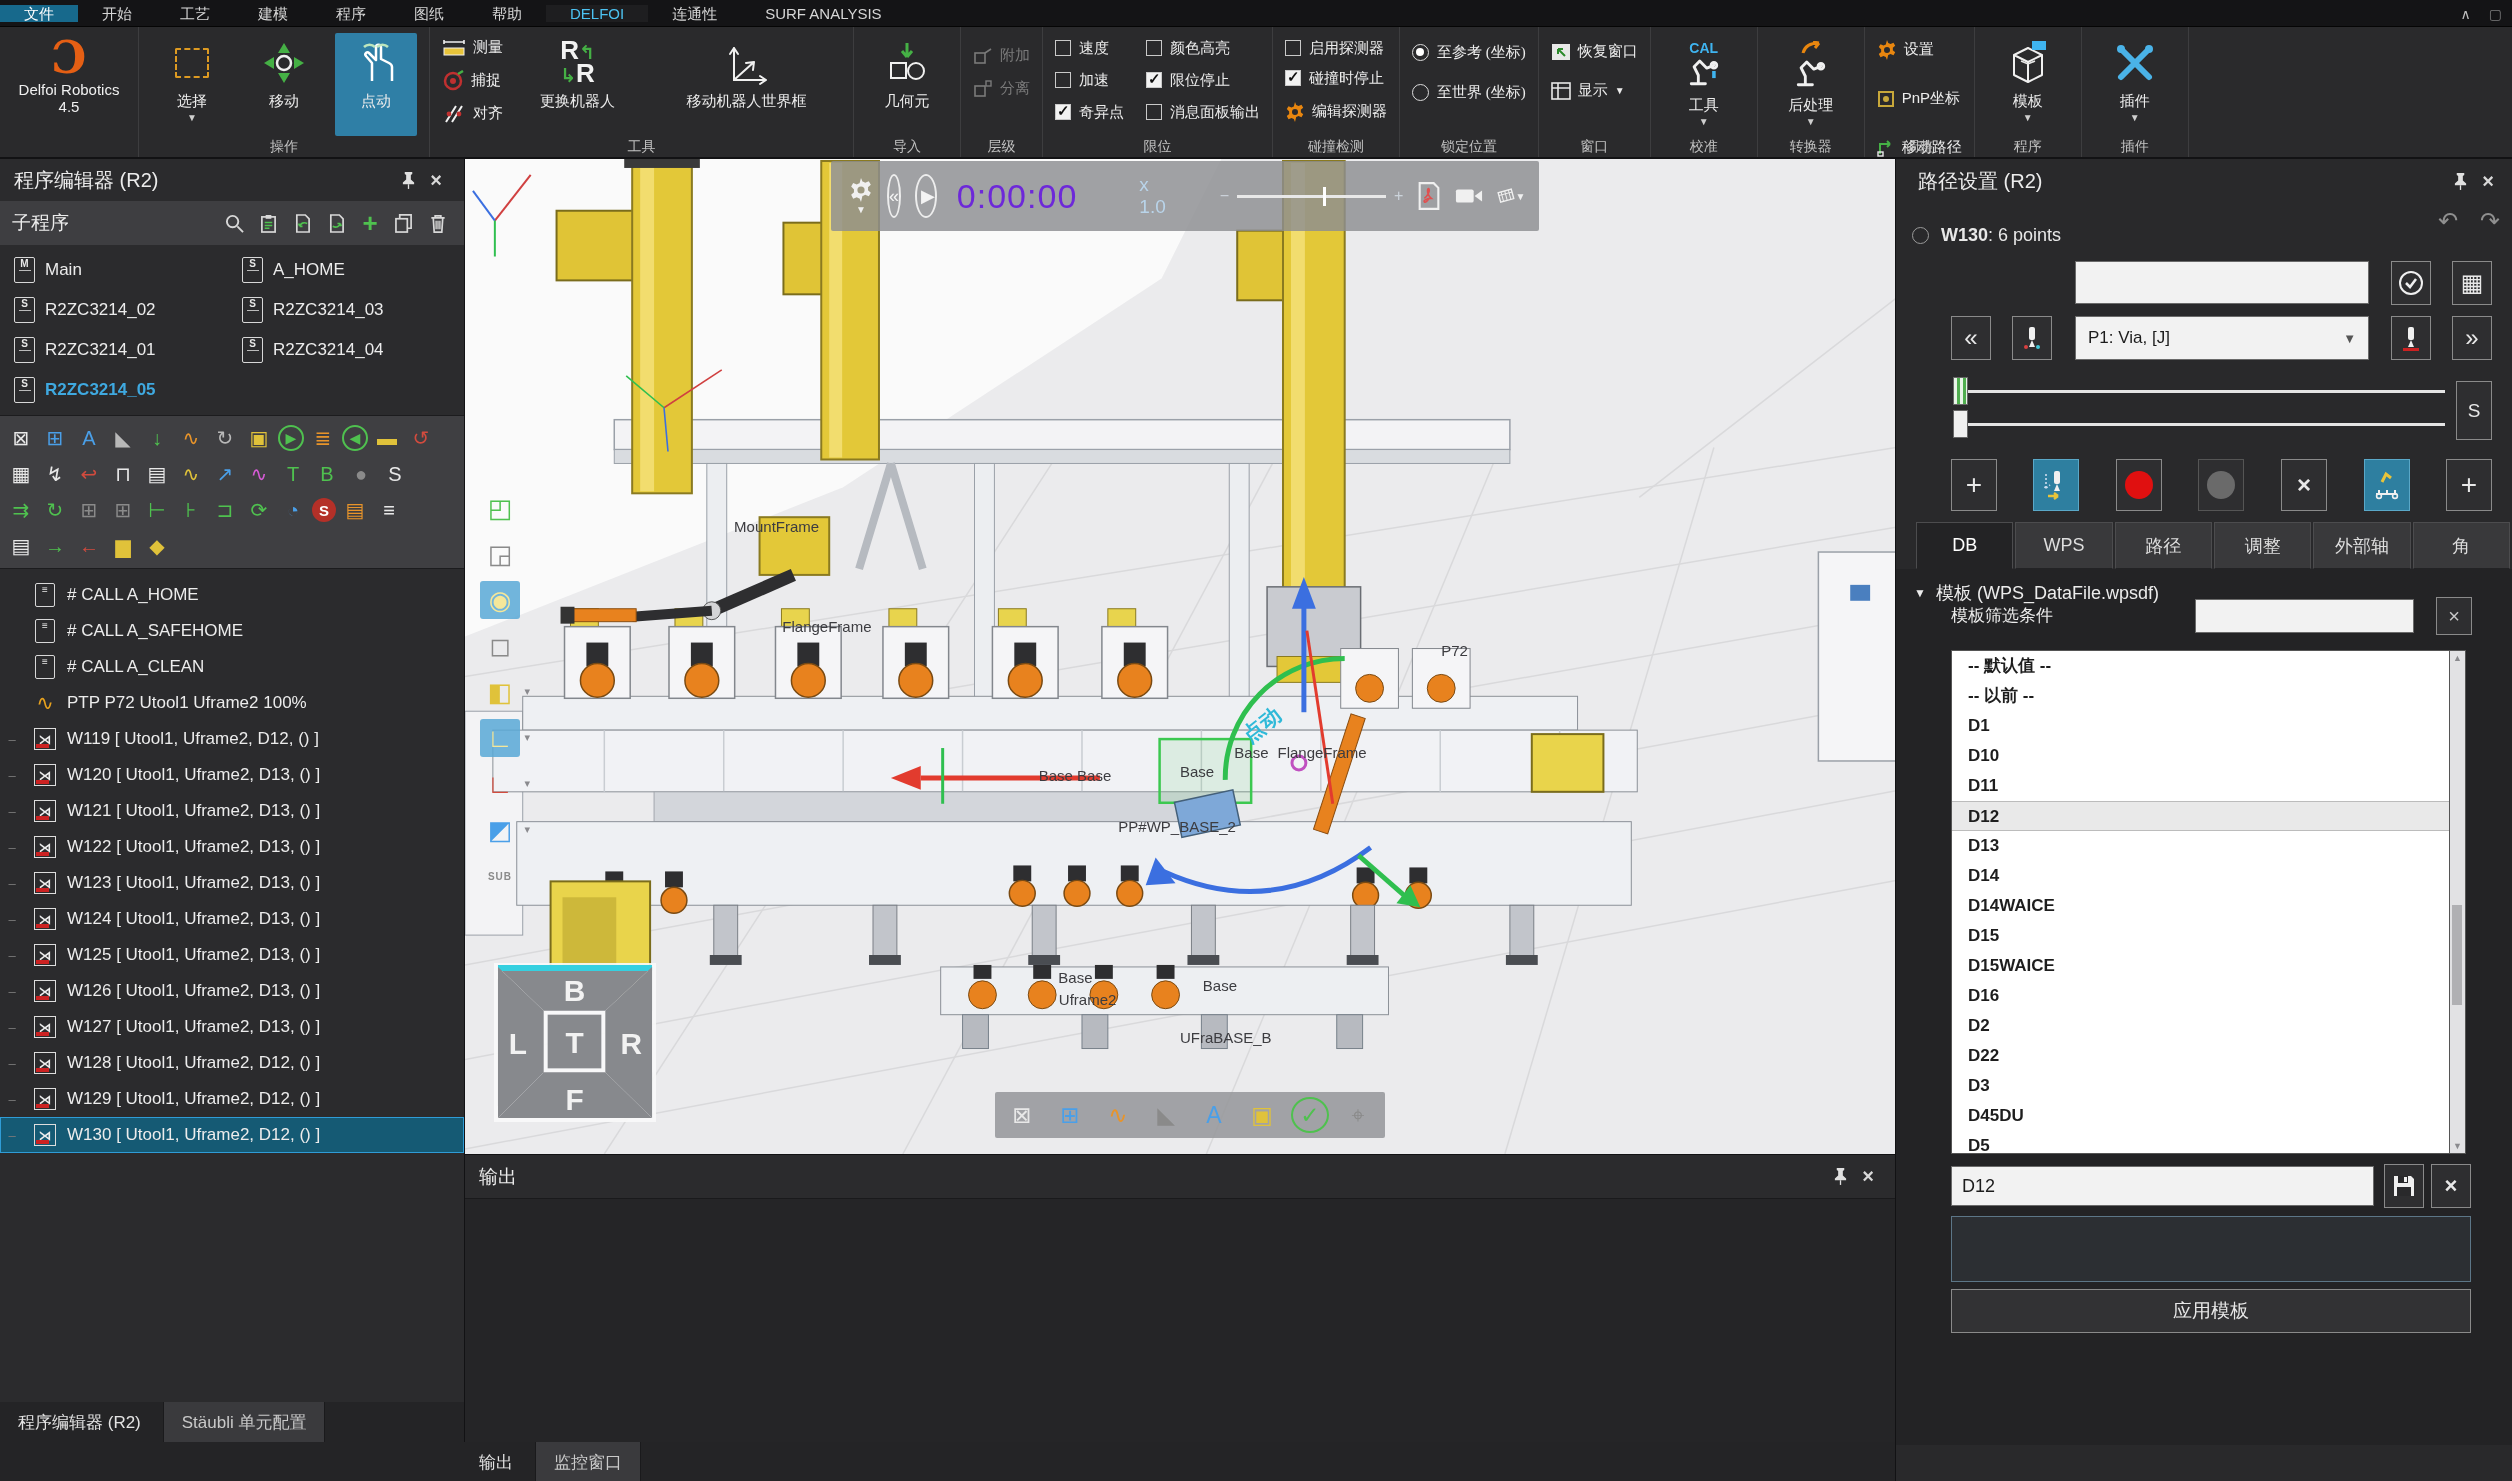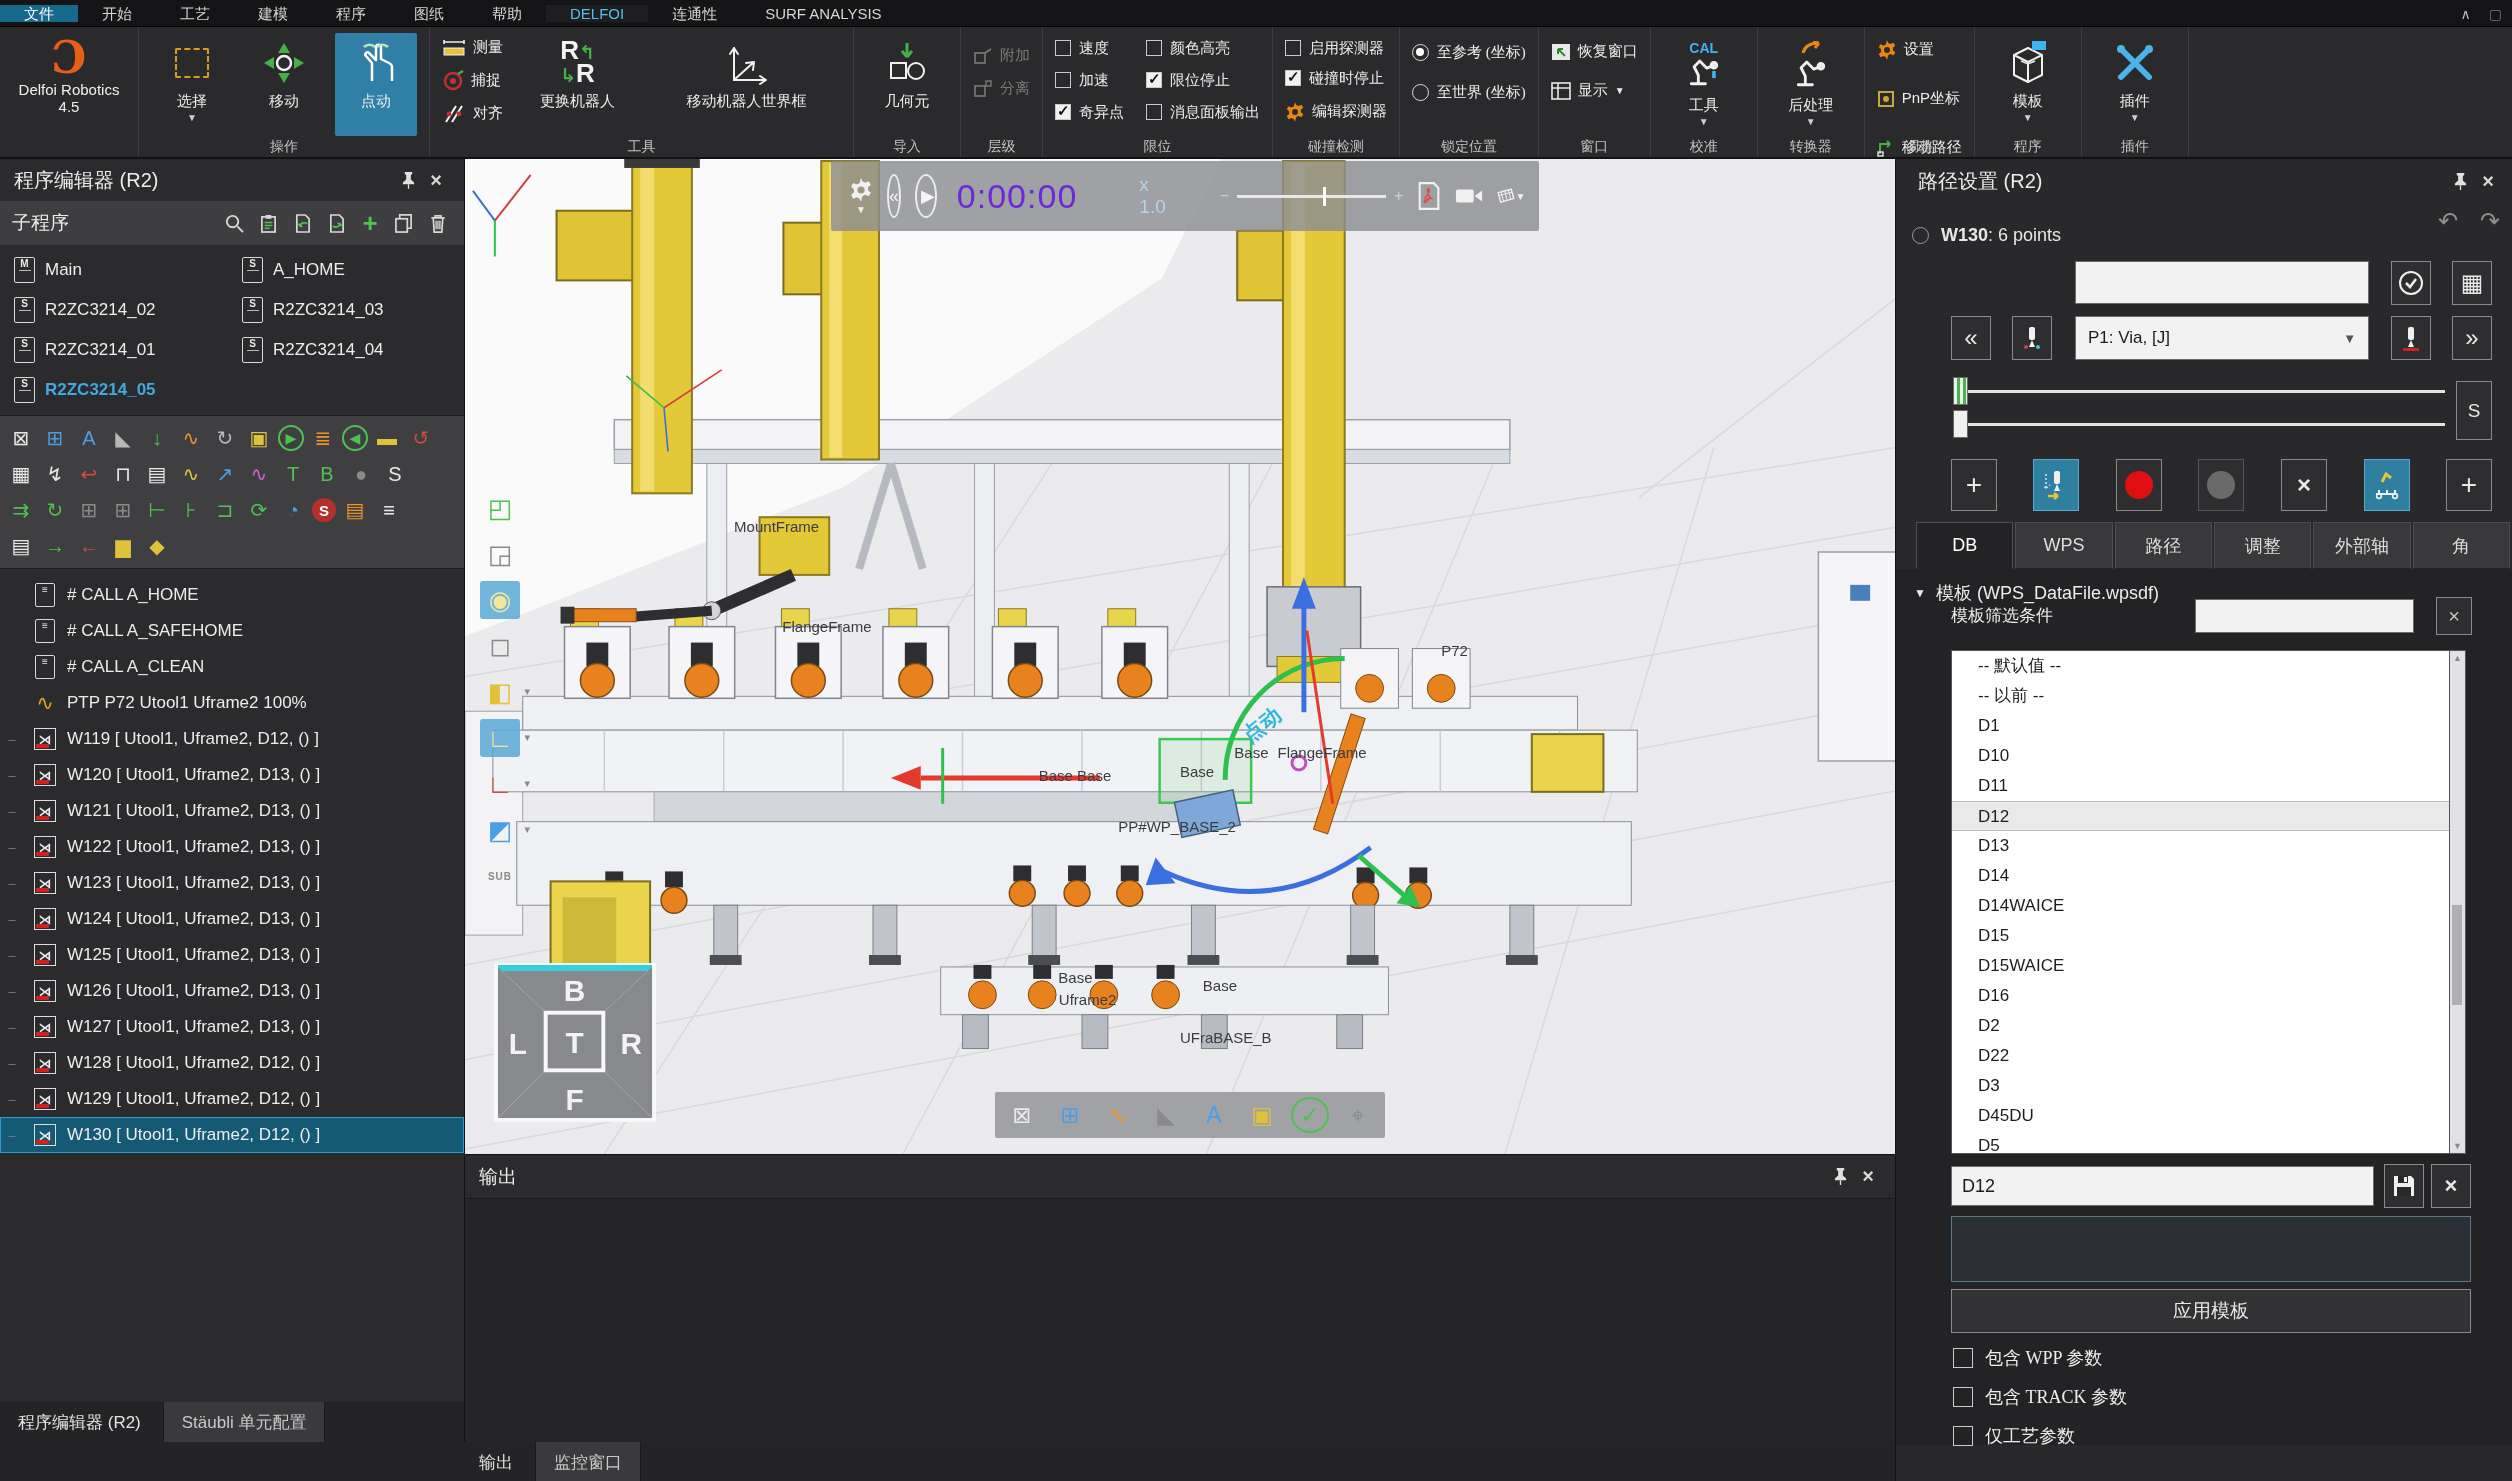--- a/index.html
+++ b/index.html
@@ -107,21 +107,21 @@
   .rightpanel{position:absolute;left:1895px;top:159px;width:617px;height:1432px;background:#29292b;border-left:1px solid #121214;}
   .rp{position:absolute;}
   .rp-title{left:0;top:0;width:100%;height:45px;display:flex;align-items:center;padding:0 10px 0 22px;font-size:20px;color:#ececec;}
   .squarebtn{border:1px solid #8a8a8a;background:#2e2e30;display:flex;align-items:center;justify-content:center;color:#e8e8e8;}
   .whitefield{background:#f2f2f2;border:1px solid #6a6a6a;color:#1c1c1c;}
   .rp-tabs{left:20px;top:363px;right:0;height:47px;display:flex;align-items:stretch;font-size:18px;}
   .rtab{flex:1;display:flex;align-items:center;justify-content:center;background:#39393b;border:1px solid #4c4c4e;border-bottom:1px solid #232325;color:#dedede;margin-right:2px;}
   .rtab.active{background:#232325;border-bottom-color:#232325;color:#fff;}
   .rp-content{left:0;top:410px;width:100%;height:876px;background:#232325;}
   .tpl-list{position:absolute;left:55px;top:491px;width:499px;height:504px;background:#fff;border:1px solid #555;overflow:hidden;}
-  .tpl-row{height:30px;line-height:30px;padding-left:26px;font-size:17px;color:#1e1e1e;}
+  .tpl-row{height:30px;line-height:30px;padding-left:16px;font-size:17px;color:#1e1e1e;font-weight:bold;}
   .tpl-row.selected{background:#e9e9e9;border-top:1px solid #bcbcbc;border-bottom:1px solid #bcbcbc;}
   .tpl-scroll{position:absolute;left:554px;top:491px;width:16px;height:504px;background:#e2e2e4;border:1px solid #555;border-left:none;}
   .tpl-thumb{position:absolute;left:2px;top:254px;width:10px;height:100px;background:#b0b0b3;}
   .opt-check{position:absolute;display:flex;align-items:center;gap:12px;font-size:18px;color:#ececec;height:26px;}
   .opt-check .cbox{width:20px;height:20px;}
   .rp-btabs{position:absolute;left:0;bottom:0;width:100%;height:37px;background:#343436;display:flex;align-items:stretch;font-size:17px;}
   .rp-btabs .btab.first{background:#242426;padding:0 22px;}
   .slider-track{position:absolute;height:3px;background:#e4e4e4;left:57px;width:492px;}
   .slider-handle{position:absolute;width:15px;height:28px;background:#f0f0f0;border:1px solid #666;}
   .slider-handle.green{background:repeating-linear-gradient(90deg,#e8f5e8 0 3px,#4fae4f 3px 6px);}
@@ -1371,37 +1371,20 @@
           <rect x="5" y="13" width="14" height="9" fill="#29292b"></rect>
         </svg>
     </div>
     <div class="rp squarebtn" style="left:535px;top:1005px;width:40px;height:44px;font-size:22px;font-weight:bold;">×</div>
 
     <div class="rp" style="left:55px;top:1057px;width:520px;height:66px;background:#2c2f33;border:1px solid #5c7687;"></div>
     <div class="rp squarebtn" style="left:55px;top:1130px;width:520px;height:44px;font-size:19px;background:#323234;">
         <span>应用模板</span>
       </div>
 
-    <div class="rp" style="left:57px;top:1186px;right:0;">
-
-        <div class="rcheck opt-check" style="position:static;margin-bottom:13px;">
-          <span class="cbox"></span>
-          <span>包含 WPP 参数</span>
-        </div>
-
-        <div class="rcheck opt-check" style="position:static;margin-bottom:13px;">
-          <span class="cbox"></span>
-          <span>包含 TRACK 参数</span>
-        </div>
-
-        <div class="rcheck opt-check" style="position:static;margin-bottom:13px;">
-          <span class="cbox"></span>
-          <span>仅工艺参数</span>
-        </div>
-      </div>
 
     <div class="rp-btabs">
       <span class="btab first">路径设置 (R2)</span>
       <span class="btab" style="color:#c8c8c8;">动作属性</span>
       <span class="btab" style="color:#c8c8c8;">点动</span>
     </div>
   </div>
 
 </div>
 

